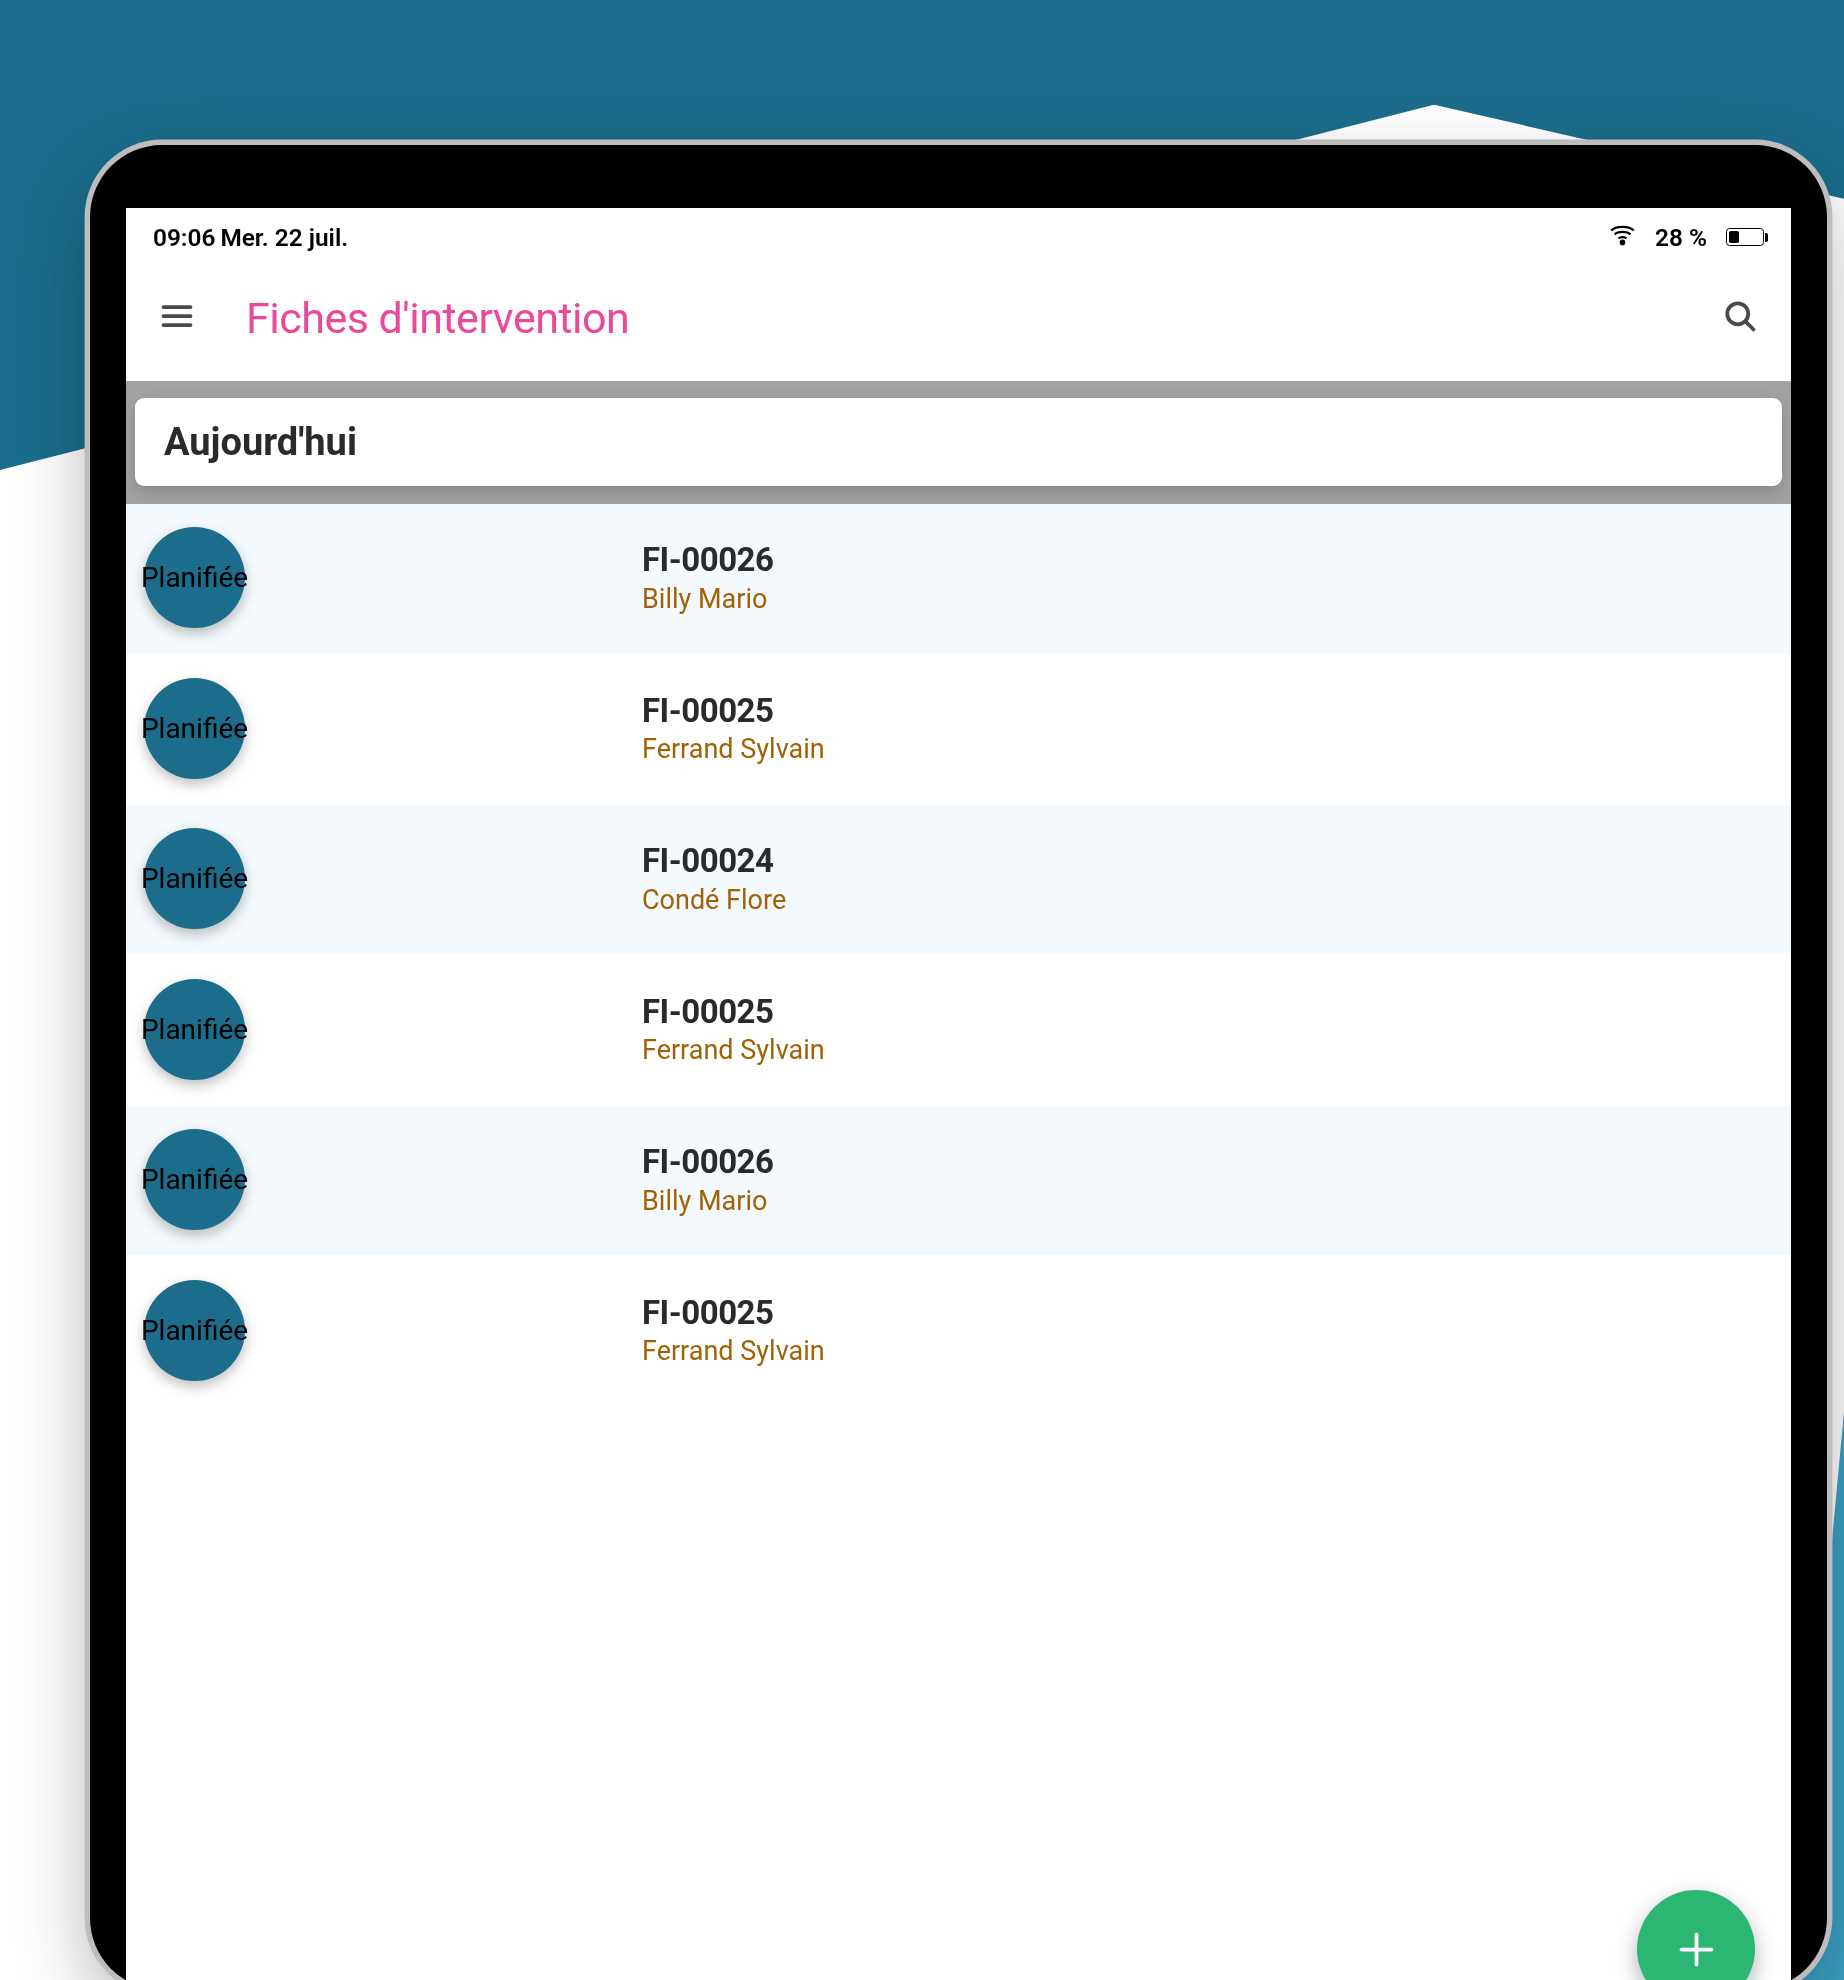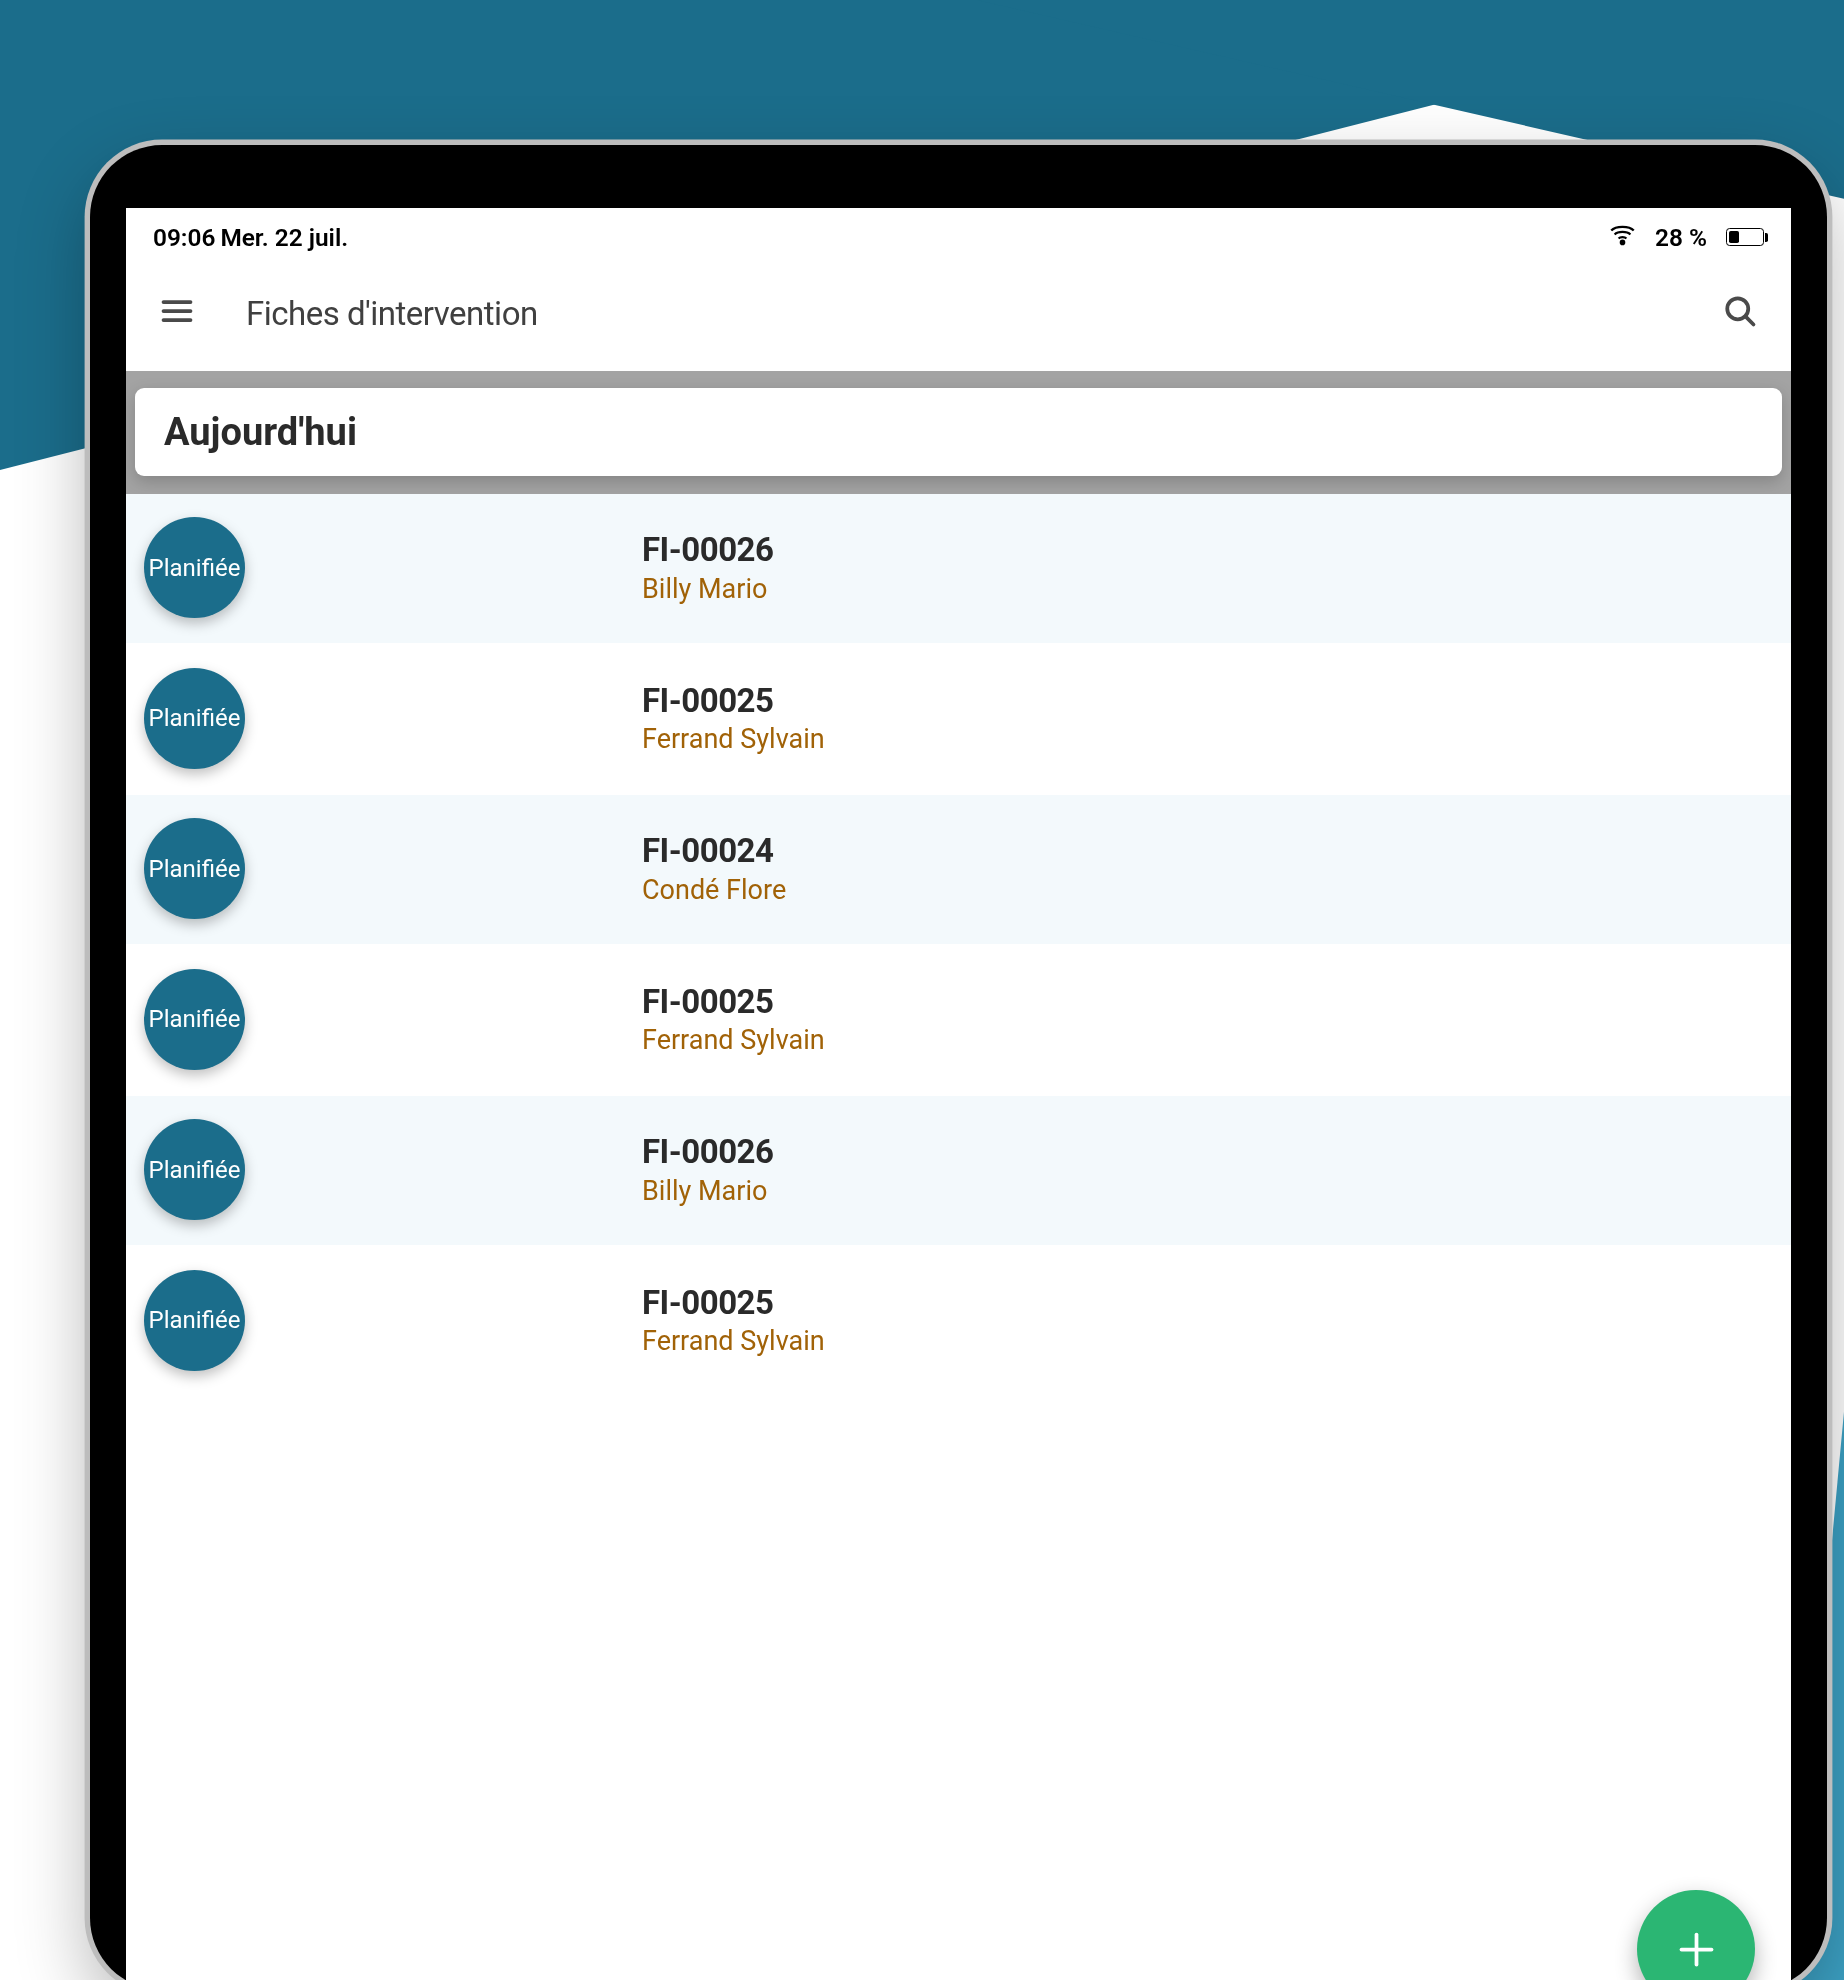--- a/index.html
+++ b/index.html
@@ -96,22 +96,22 @@
   
   .appbar {
     display: flex;
     align-items: center;
     padding: 27px 33px 38px 33px;
     gap: 51px;
   }
   .menu-icon, .search-icon { color: #4a4a4a; cursor: pointer; }
   .menu-icon svg, .search-icon svg { width: 36px; height: 36px; }
   .appbar .title {
-    font-size: 33px;
-    color: #404040;
+    font-size: 43px;
+    color: #ec4899;
     font-weight: 400;
     letter-spacing: -0.5px;
   }
   .search-icon { margin-left: auto; }
 
   
   .section-wrap {
     background: #a3a3a3;
     padding: 16.3px 9px 18px 9px;
   }
@@ -132,22 +132,22 @@
     align-items: center;
     padding: 23.5px 18px 25px 18px;
     border-bottom: 0.9px solid #fff;
   }
   .list-item:nth-child(odd) { background: #f3f9fc; }
   .list-item:nth-child(even) { background: #fff; }
   .status-badge {
     width: 101px; height: 101px;
     border-radius: 50%;
     background: #1b6d8b;
-    color: #ffffff;
-    font-size: 24px;
+    color: #000000;
+    font-size: 28px;
     display: flex;
     align-items: center;
     justify-content: center;
     box-shadow: 0 5.4px 12.7px rgba(0,0,0,0.25);
     flex-shrink: 0;
   }
   .item-text { margin-left: 199px; position: absolute; }
   .list-item { position: relative; min-height: 145px; }
   .item-text { left: 317px; }
   .item-id {

